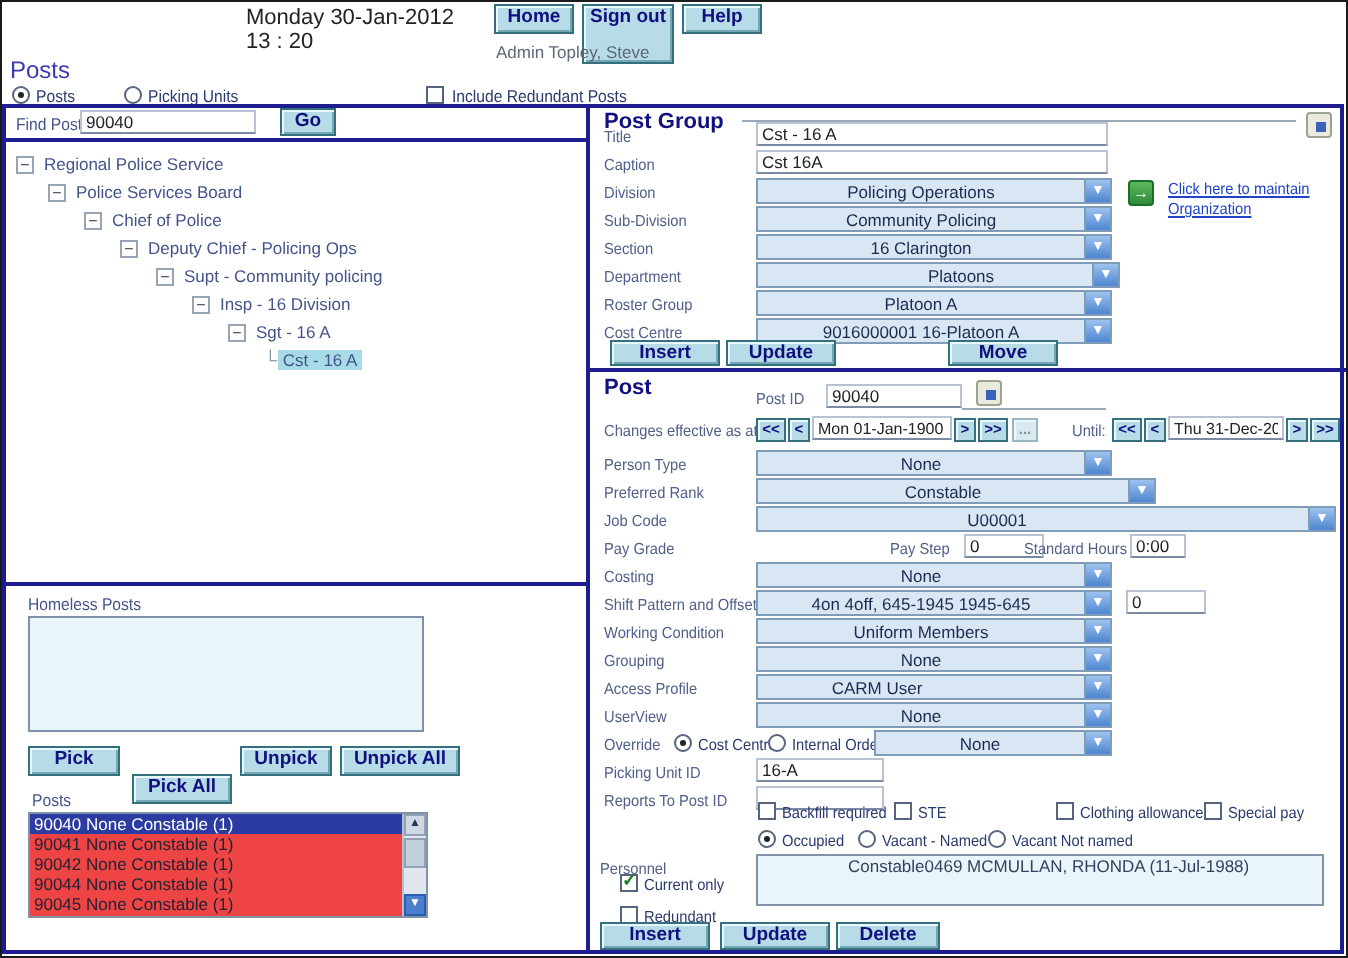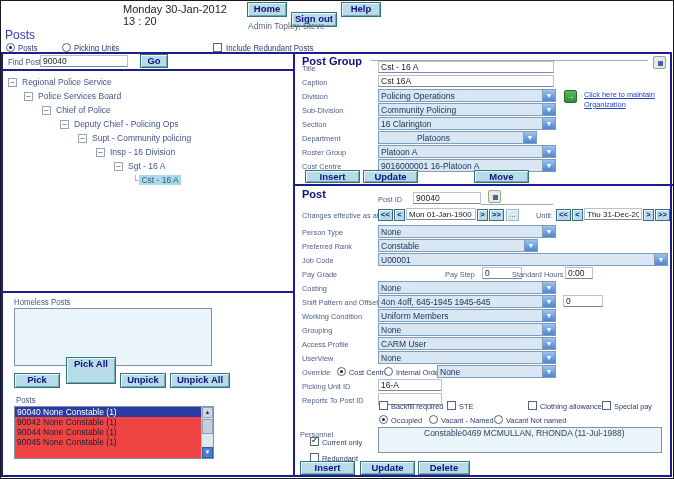--- a/index.html
+++ b/index.html
@@ -7,21 +7,21 @@
   .stage{position:relative;width:674px;height:479px;background:#fff;overflow:hidden;
          font-family:"Liberation Sans",sans-serif;box-shadow:inset 0 0 0 1px #1a1a1a;}
   
   .lbl{position:absolute;font-size:8px;color:#50608a;white-space:nowrap;transform:scaleX(.92);transform-origin:0 0;}
   .clbl{position:absolute;font-size:8px;color:#2a3a6e;white-space:nowrap;transform:scaleX(.92);transform-origin:0 0;}
   .sechdr{position:absolute;font-size:11px;font-weight:bold;color:#10107e;white-space:nowrap;}
   
   .tf{position:absolute;height:12px;border:1px solid #b9c2d2;border-bottom-color:#7a8aa5;background:#fff;
       font-size:8.5px;color:#222;padding:0 2px;font-family:inherit;outline:none;}
   .combo{position:absolute;height:13px;border:1px solid #7f9db9;background:#d9e7f5;display:flex;align-items:stretch;}
-  .combo .ct{flex:1;font-size:8.5px;color:#1c2c50;padding:1px 2px 0;white-space:nowrap;overflow:hidden;}
+  .combo .ct{flex:1;font-size:8.5px;color:#1c2c50;padding:1px 2px 0;white-space:nowrap;overflow:hidden;text-align:center;}
   .combo .ca{width:13px;flex:none;background:linear-gradient(180deg,#9dc2ee,#4e86d0);border-left:1px solid #7f9db9;
              color:#fff;font-size:7px;line-height:11px;text-align:center;}
   
   .btn{position:absolute;height:14px;background:#b7dbe7;border:1px solid #35707f;
        box-shadow:inset 1px 1px 0 #e9f8fc,inset -1px -1px 0 #74a7b4;color:#10107e;font-weight:bold;
        font-size:9.5px;text-align:center;line-height:12px;cursor:pointer;white-space:nowrap;}
   .nbtn{position:absolute;height:12px;background:#b7dbe7;border:1px solid #35707f;
         box-shadow:inset 1px 1px 0 #e9f8fc;color:#10107e;font-weight:bold;font-size:7.5px;
         text-align:center;line-height:10px;cursor:pointer;}
   .nbtn.dim{background:#d9e9ef;color:#7a96a2;border-color:#9ab6c0;}
@@ -73,21 +73,21 @@
 </head>
 <body>
 
 <div class="stage">
 
   <div class="date">
     <div>Monday 30-Jan-2012</div>
     <div>13 : 20</div>
   </div>
   <div class="btn" style="left:247px;top:2px;width:40px;height:15px;">Home</div>
-  <div class="btn" style="left:291px;top:12px;width:46px;height:15px;">Sign out</div>
+  <div class="btn" style="left:291px;top:2px;width:46px;height:30px;">Sign out</div>
   <div class="btn" style="left:341px;top:2px;width:40px;height:15px;">Help</div>
   <div class="user">Admin Topley, Steve</div>
 
   <div class="ptitle">Posts</div>
   <span class="rb sel" style="left:6px;top:43px;"></span>
   <span class="clbl" style="left:18px;top:43px;font-size:8.5px;">Posts</span>
   <span class="rb" style="left:62px;top:43px;"></span>
   <span class="clbl" style="left:74px;top:43px;font-size:8.5px;">Picking Units</span>
   <span class="cb" style="left:213px;top:43px;"></span>
   <span class="clbl" style="left:226px;top:43px;font-size:8.5px;">Include Redundant Posts</span>
@@ -133,27 +133,28 @@
     </div>
     <div class="trow" style="padding-left:126px;">
       <span class="tcorner">└</span>
       <span class="tlabel sel">Cst - 16 A</span>
     </div>
   </div>
 
   <span class="clbl" style="left:14px;top:297px;font-size:8.5px;color:#44548a;">Homeless Posts</span>
   <div class="listbox homeless" style="left:14px;top:308px;width:198px;height:58px;"></div>
   <div class="btn" style="left:14px;top:373px;width:46px;height:15px;">Pick</div>
-  <div class="btn" style="left:66px;top:357px;width:50px;height:27px;">Pick All</div>
+  <div class="btn" style="left:66px;top:387px;width:50px;height:15px;">Pick All</div>
   <div class="btn" style="left:120px;top:373px;width:46px;height:15px;">Unpick</div>
   <div class="btn" style="left:170px;top:373px;width:60px;height:15px;">Unpick All</div>
 
   <span class="clbl" style="left:16px;top:395px;font-size:8.5px;color:#44548a;">Posts</span>
   <div class="listbox" style="left:14px;top:406px;width:200px;height:53px;">
     <div class="litem sel">90040 None Constable (1)</div>
+    <div class="litem">90041 None Constable (1)</div>
     <div class="litem">90042 None Constable (1)</div>
     <div class="litem">90044 None Constable (1)</div>
     <div class="litem">90045 None Constable (1)</div>
     <div class="sb">
       <div class="sbbtn" style="top:0;">▲</div>
       <div class="sbthumb"></div>
       <div class="sbbtn blue" style="bottom:0;top:auto;">▼</div>
     </div>
   </div>
 
@@ -178,21 +179,21 @@
   <div class="combo" style="left:378px;top:103px;width:178px;">
     <span class="ct">Community Policing</span>
     <span class="ca">▼</span>
   </div>
   <span class="lbl" style="left:302px;top:120px;">Section</span>
   <div class="combo" style="left:378px;top:117px;width:178px;">
     <span class="ct">16 Clarington</span>
     <span class="ca">▼</span>
   </div>
   <span class="lbl" style="left:302px;top:134px;">Department</span>
-  <div class="combo" style="left:378px;top:131px;width:159px;padding-left:36px;">
+  <div class="combo" style="left:378px;top:131px;width:182px;padding-left:36px;">
     <span class="ct">Platoons</span>
     <span class="ca">▼</span>
   </div>
   <span class="lbl" style="left:302px;top:148px;">Roster Group</span>
   <div class="combo" style="left:378px;top:145px;width:178px;">
     <span class="ct">Platoon A</span>
     <span class="ca">▼</span>
   </div>
   <span class="lbl" style="left:302px;top:162px;">Cost Centre</span>
   <div class="combo" style="left:378px;top:159px;width:178px;">
@@ -223,21 +224,21 @@
   <input class="tf" style="left: 584px; top: 208px; width: 58px; font-size: 8px;" value="Thu 31-Dec-2099">
   <div class="nbtn" style="left:643px;top:209px;width:11px;">&gt;</div>
   <div class="nbtn" style="left:655px;top:209px;width:15px;">&gt;&gt;</div>
 
   <span class="lbl" style="left:302px;top:228px;">Person Type</span>
   <div class="combo" style="left:378px;top:225px;width:178px;">
     <span class="ct">None</span>
     <span class="ca">▼</span>
   </div>
   <span class="lbl" style="left:302px;top:242px;">Preferred Rank</span>
-  <div class="combo" style="left:378px;top:239px;width:160px;">
+  <div class="combo" style="left:378px;top:239px;width:200px;">
     <span class="ct">Constable</span>
     <span class="ca">▼</span>
   </div>
   <span class="lbl" style="left:302px;top:256px;">Job Code</span>
   <div class="combo" style="left:378px;top:253px;width:290px;gap:36px;">
     <span class="ct">U00001</span>
     <span class="ca">▼</span>
   </div>
 
   <span class="lbl" style="left:302px;top:270px;">Pay Grade</span>

